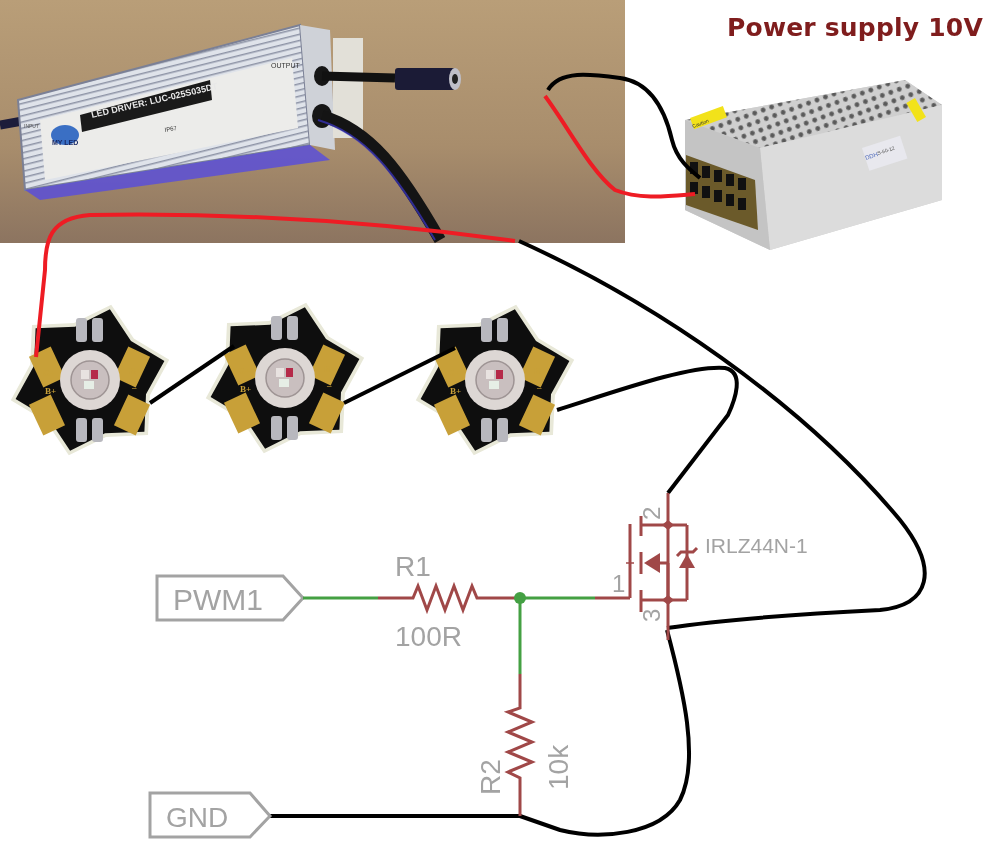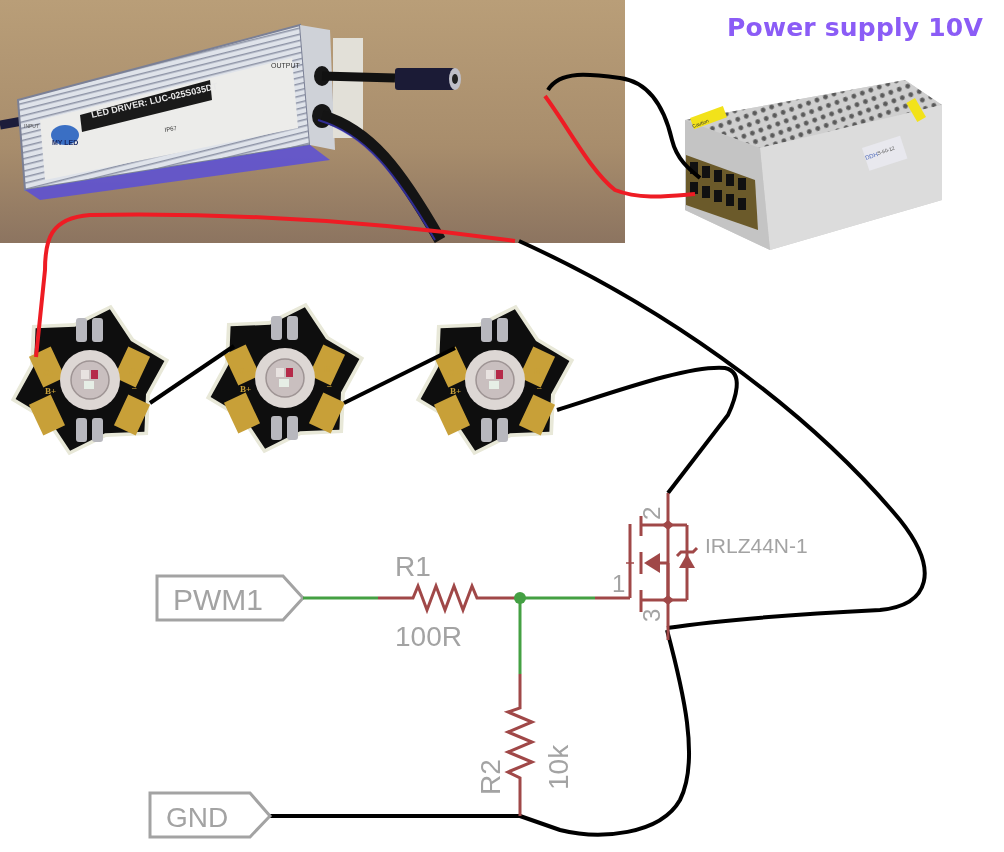--- a/index.html
+++ b/index.html
@@ -237,13 +237,13 @@
       <text class="sch-text" x="0" y="0" font-size="24" transform="translate(660,622) rotate(-90)">3</text>
     </g>
 
     <g>
       <polygon points="150,793 250,793 270,816 250,837 150,837" fill="none" stroke="#a3a3a3" stroke-width="3"></polygon>
       <text class="sch-text" x="166" y="827" font-size="28">GND</text>
     </g>
   </g>
 </svg>
 
-<div class="title" style="color: #8b5cf6;">Power supply 10V</div>
+<div class="title" style="color: #7f1d1d;">Power supply 10V</div>
 
 </body></html>

